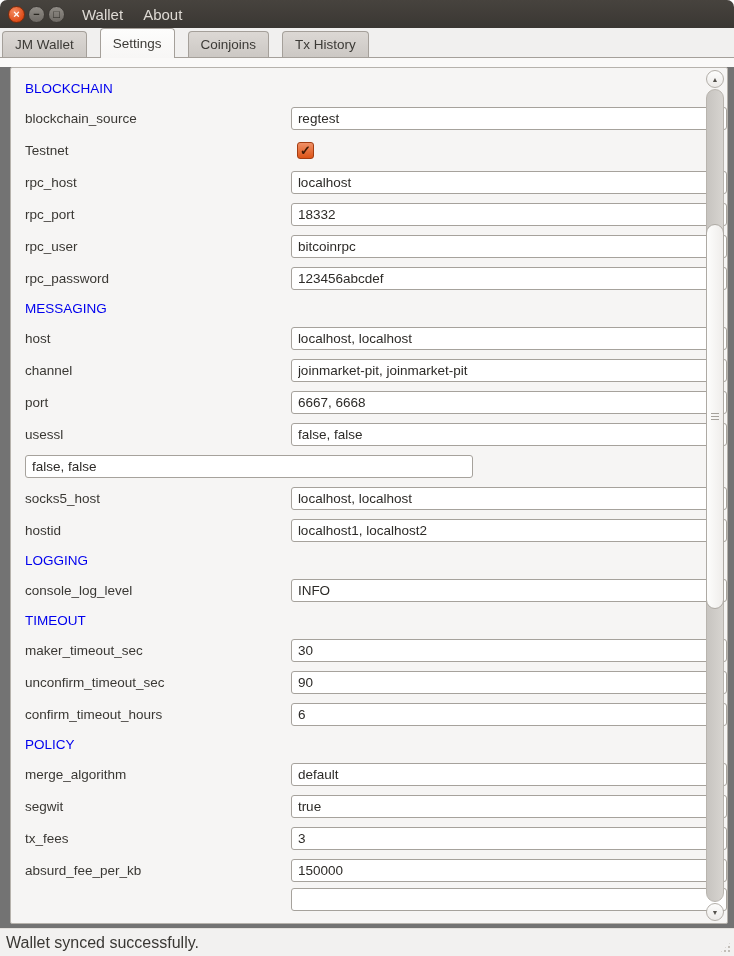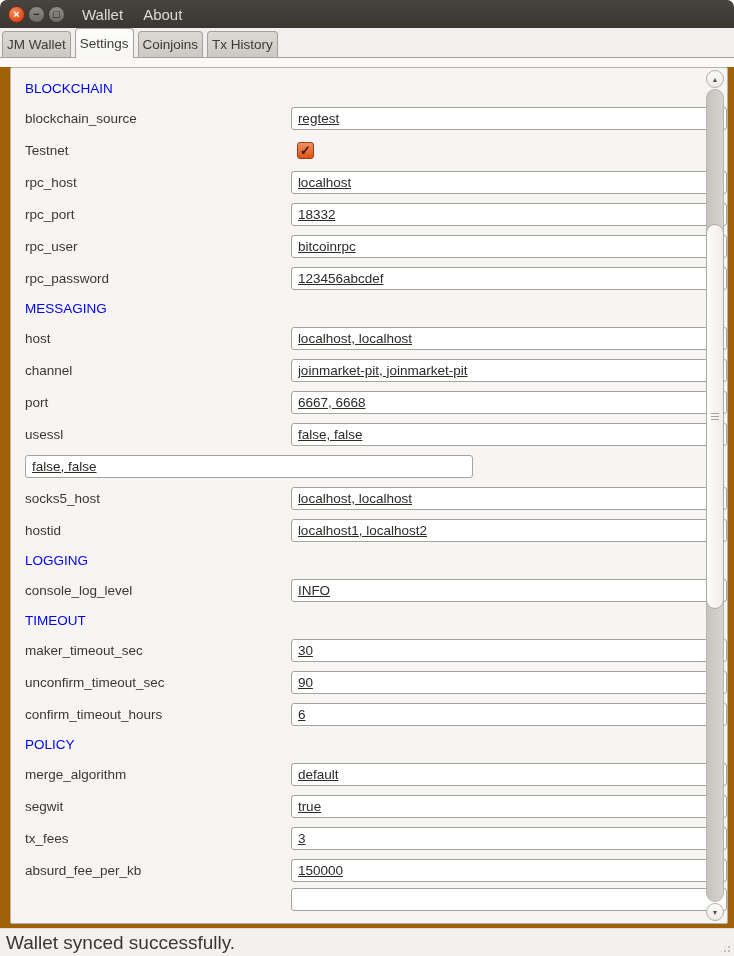--- a/index.html
+++ b/index.html
@@ -18,43 +18,43 @@
                   border:1px solid #7e2c0c; color:#fff; font-weight:bold; }
   .winbtn.gray { background:linear-gradient(#908c86,#6e6a65);
                  border:1px solid #3c3935; color:#26241f; font-weight:bold; }
   .winbtn.gray .glyph { transform:translateY(-0.5px); }
   .menus { margin-left:14px; display:flex; gap:20px; }
   .menu-item { color:#dedad4; font-size:15px; }
 
   
   .tabbar { height:30px; background:#f1f0ef; display:flex; align-items:flex-end;
             padding-left:2px; position:relative; border-bottom:1px solid #a5a09a; }
-  .tab { height:26px; line-height:25px; padding:0 4px; margin-right:4px;
+  .tab { height:26px; line-height:25px; padding:0 12px; margin-right:13px;
          background:linear-gradient(#dcd8d4,#ccc8c4);
          border:1px solid #a5a09a; border-bottom:none;
          border-radius:4px 4px 0 0; font-size:13.5px; color:#3c3a36;
          position:relative; z-index:1; }
   .tab.active { height:30px; line-height:30px;
                 background:linear-gradient(#fdfdfc,#f7f6f5);
                 z-index:3; margin-bottom:-1px;text-align:center; }
 
   
-  .pane { position:relative; height:870px; background:#a16207; }
+  .pane { position:relative; height:870px; background:#737373; }
   .pane-strip { position:absolute; top:0; left:0; right:0; height:9px; background:#faf9f8; }
   .scrollframe { position:absolute; left:10px; top:9px; width:718px; height:857px;
                  border:1px solid #b6b2ac; border-radius:2px; background:#f6f5f4;
                  overflow:hidden; }
   .content { padding-top:6px; }
   .section-header { height:28px; display:flex; align-items:center; padding-left:14px;
                     font-size:13.5px; color:#0000ee; }
   .row { height:32px; display:flex; align-items:center; padding-left:14px;gap:48px; }
   .flabel { width:224px; font-size:13.5px; color:#3a3834; }
   .fvalue { width:448px; height:23px; border:1px solid #a6a29c; border-radius:3px;
             background:#fff; padding:0 6px; font-family:"Liberation Sans",sans-serif;
-            font-size:13.5px; color:#2d2b28; outline:none;text-decoration:underline; }
+            font-size:13.5px; color:#2d2b28; outline:none; }
   .row.partial { align-items:flex-start; }
   .row.partial .fvalue { margin-top:2px; }
   .checkbox { width:17px; height:17px; border-radius:3px; border:1px solid #a33d12;
               background:linear-gradient(#f09066,#dd5417);
               display:flex; align-items:center; justify-content:center;
               font-size:13px; font-weight:bold; color:#3f1a05; }
 
   
   .scrollbar { position:absolute; top:2px; right:3px; bottom:2px; width:18px;
                display:flex; flex-direction:column; }
@@ -67,21 +67,21 @@
   .sb-handle { position:absolute; left:-1px; right:-1px;
                background:linear-gradient(to right,#fdfdfc,#efedeb);
                border:1px solid #aeaaa4; border-radius:9px; }
   .grip { position:absolute; left:50%; top:50%; width:8px; height:1px;
           margin-left:-4px; background:#a5a19b;
           box-shadow:0 -3px 0 #a5a19b, 0 3px 0 #a5a19b; }
 
   
   .statusbar { height:28px; background:#f2f1f0; border-top:1px solid #e3e0dc;
                display:flex; align-items:center; padding-left:6px; position:relative; }
-  .status-text { font-size:19px; color:#3a3834; }
+  .status-text { font-size:16px; color:#3a3834; }
   .resize-grip { position:absolute; right:2px; bottom:2px; width:13px; height:13px;
                  background-image:radial-gradient(#c2beb8 1px, transparent 1.3px);
                  background-size:4px 4px;
                  clip-path:polygon(100% 0, 100% 100%, 0 100%); }
 </style>
 </head>
 <body>
 
 <div class="window">
 

